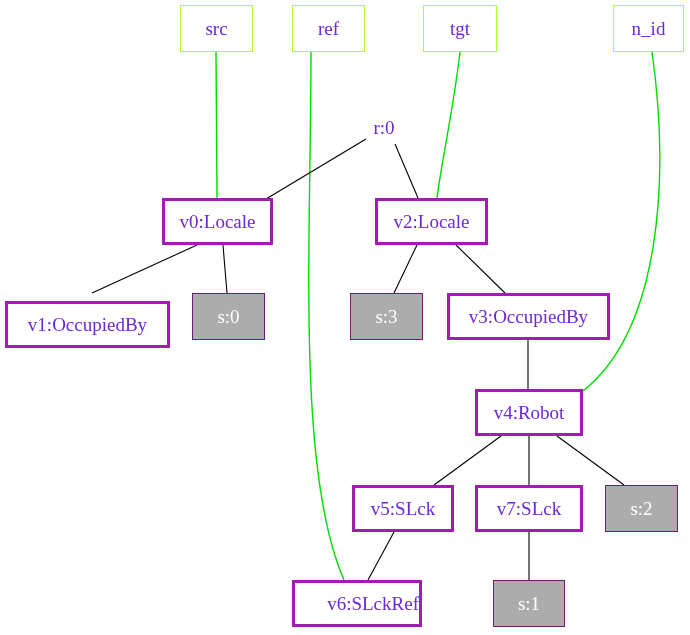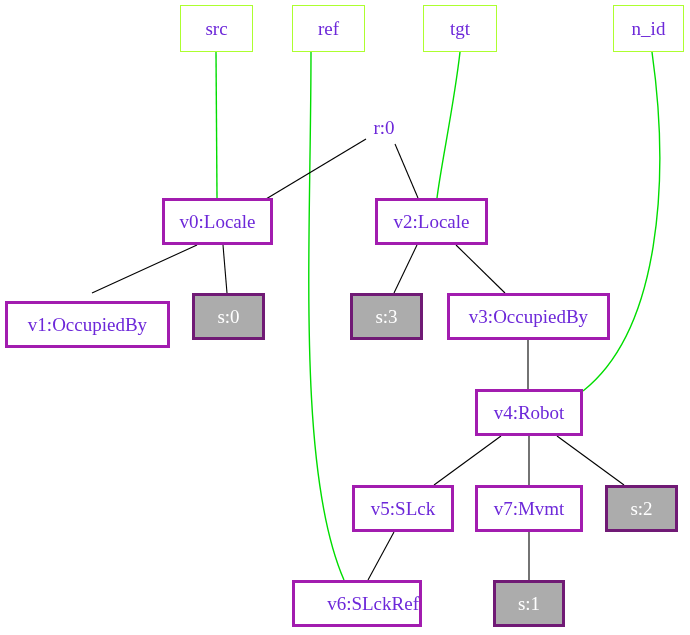--- a/index.html
+++ b/index.html
@@ -30,21 +30,21 @@
   .node.vertex {
     background: #ffffff;
     border: 3px solid #a21caf;
   }
   .node.param {
     background: #ffffff;
     border: 1px solid #adff2f;
   }
   .node.state {
     background: #acacac;
-    border: 3px solid #701a75;
+    border: 1px solid #701a75;
     color: #ffffff;
   }
   .node.plain {
     background: transparent;
     border: none;
   }
   .node .lbl { display: inline-block; }
 </style>
 </head>
 <body>
@@ -102,21 +102,21 @@
       <div class="node vertex" style="left: 447px; top: 293px; width: 163px; height: 47px;">
         <span class="lbl">v3:OccupiedBy</span>
       </div>
       <div class="node vertex" style="left: 475px; top: 389px; width: 108px; height: 47px; justify-content: center;">
         <span class="lbl">v4:Robot</span>
       </div>
       <div class="node vertex" style="left: 352px; top: 485px; width: 102px; height: 47px;">
         <span class="lbl">v5:SLck</span>
       </div>
       <div class="node vertex" style="left: 475px; top: 485px; width: 108px; height: 47px;">
-        <span class="lbl">v7:Mvmt</span>
+        <span class="lbl">v7:SLck</span>
       </div>
       <div class="node state" style="left: 605px; top: 485px; width: 73px; height: 47px;">
         <span class="lbl">s:2</span>
       </div>
       <div class="node vertex" style="left: 292px; top: 580px; width: 130px; height: 47px; justify-content: flex-end;">
         <span class="lbl">v6:SLckRef</span>
       </div>
       <div class="node state" style="left: 493px; top: 580px; width: 72px; height: 47px;">
         <span class="lbl">s:1</span>
       </div>

